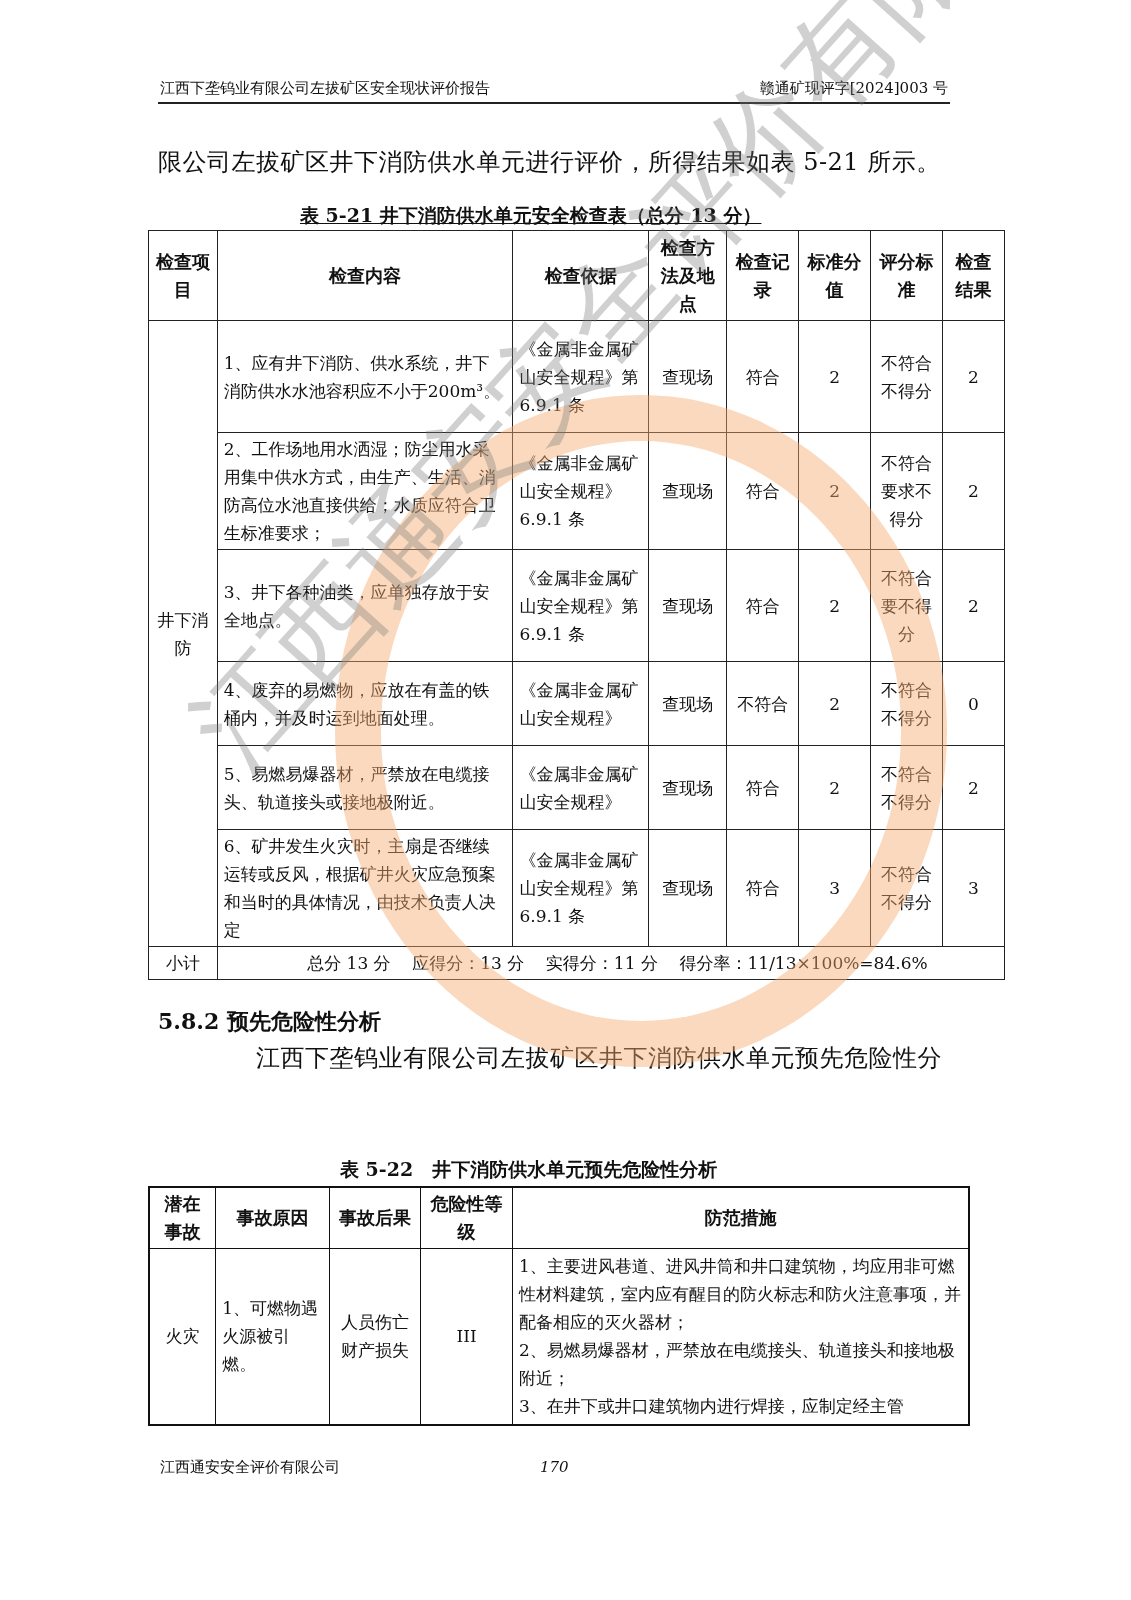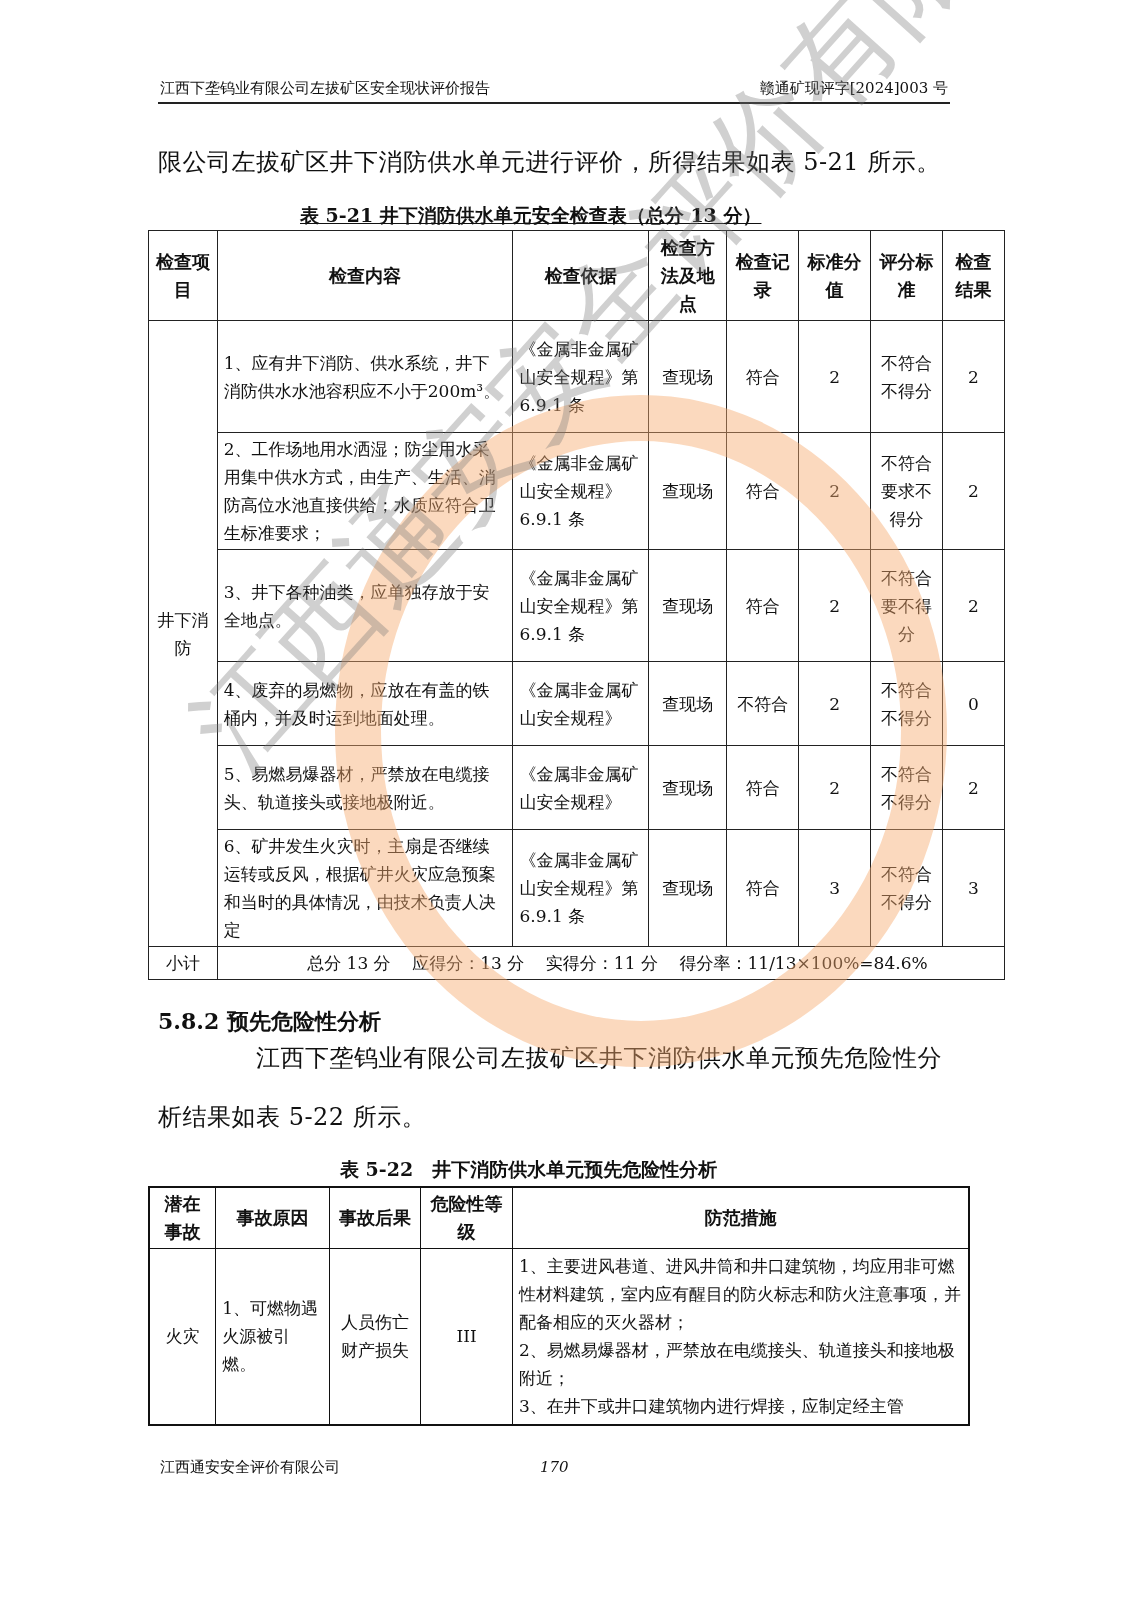--- a/index.html
+++ b/index.html
@@ -126,21 +126,20 @@
     <tr style="height:30px">
       <td>小计</td>
       <td colspan="7" style="white-space:pre;padding-left:19px;">总分 13 分    应得分：13 分    实得分：11 分    得分率：11/13×100%=84.6%</td>
     </tr>
   </tbody>
     </table>
 
   <div class="sec">5.8.2 预先危险性分析</div>
 
   <div class="para" style="left:208px; top:1042px;margin-left:48px;">江西下垄钨业有限公司左拔矿区井下消防供水单元预先危险性分</div>
-  <div class="para" style="top:1101px;">析结果如表 5-22 所示。</div>
 
   <div class="cap" style="left:340px; top:1157px;">表 5-22　井下消防供水单元预先危险性分析</div>
 
   <table class="t2">
     <colgroup>
       <col style="width:67px">
         <col style="width:114px">
         <col style="width:92px">
         <col style="width:92px">
         <col style="width:457px">

